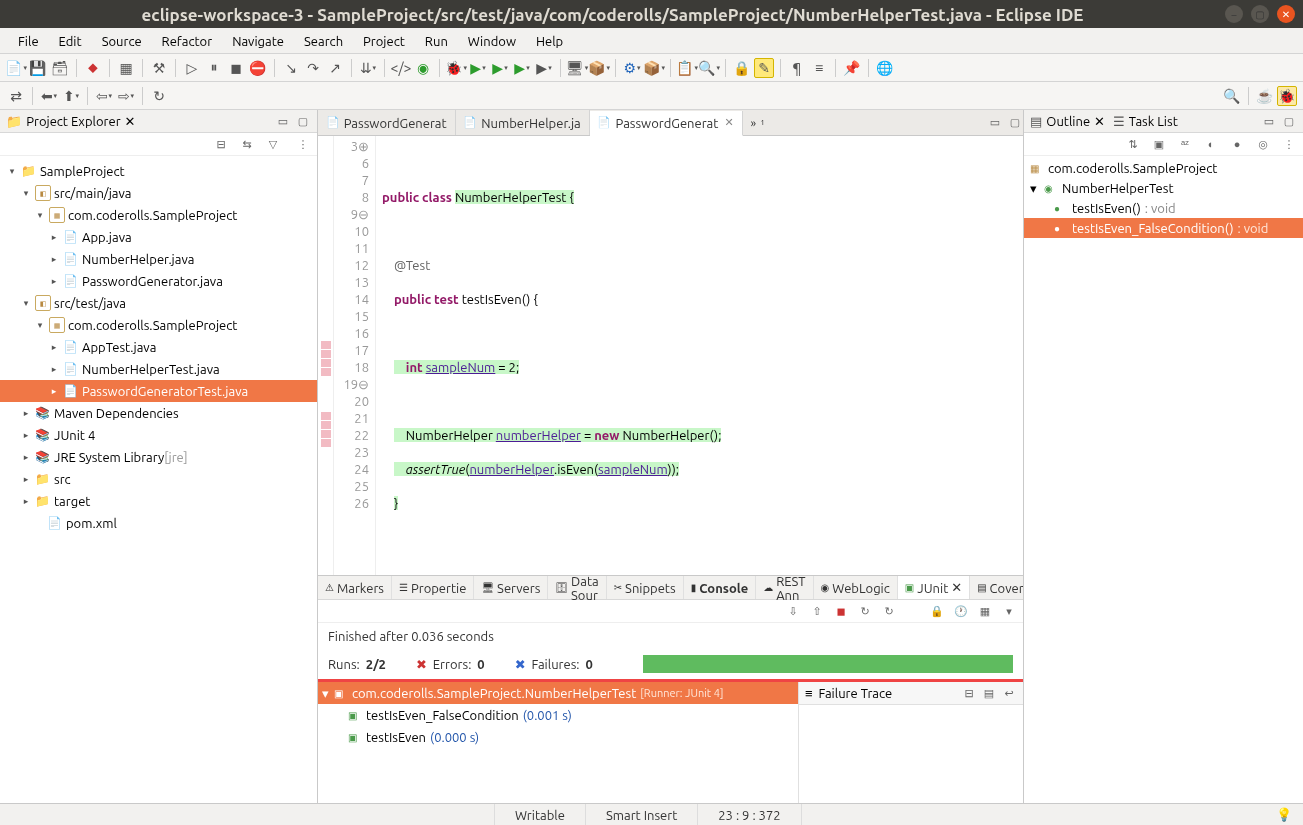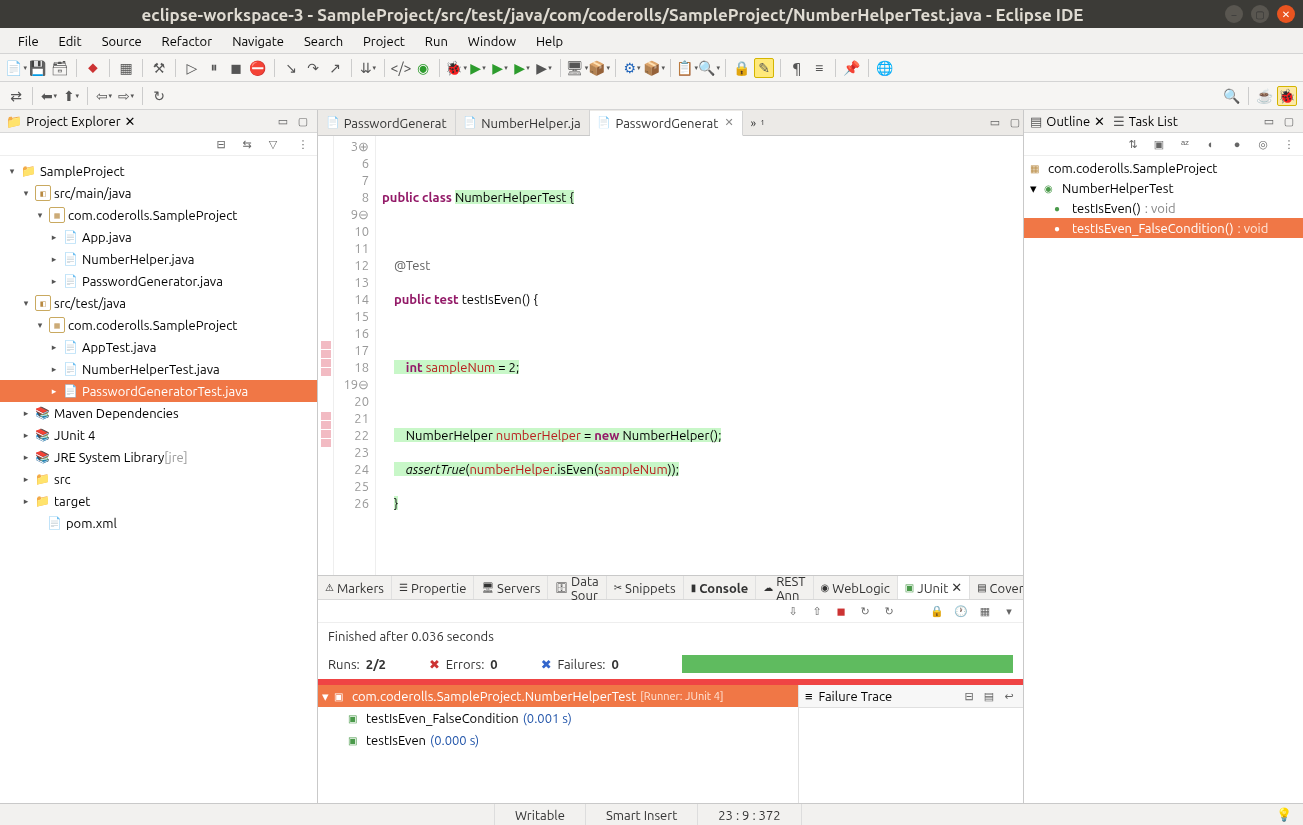--- a/index.html
+++ b/index.html
@@ -52,34 +52,34 @@
 .edtab .x { color:#888; font-size:11px; margin-left:2px; }
 .edtabs .sp { flex:1; }
 
 .editor { flex:1; display:flex; overflow:hidden; font-family:"DejaVu Sans Mono", monospace; font-size:13px; background:#fff; }
 .gutter { width:42px; background:#fff; border-right:1px solid #eee; text-align:right; padding:2px 6px 2px 0; color:#999; line-height:17px; user-select:none; }
 .code { flex:1; padding:2px 0 2px 6px; line-height:17px; white-space:pre; overflow:auto; }
 .kw { color:#931a68; font-weight:bold; }
 .ann { color:#646464; }
 .fld { color:#0000c0; }
 .mth { font-style:italic; color:#000; }
-.var { color:#b91c1c; }
+.var { color:#4c1d95;text-decoration:underline; }
 .hl { background:#c8f7c8; }
 .vmarker { width:16px; background:#fff; border-right:1px solid #eee; }
 .vmarker .m { width:10px; height:8px; background:#f2bbc3; margin:1px auto; }
 
 .bottom { height:228px; border-top:1px solid #c9c9c9; display:flex; flex-direction:column; background:#fafafa; }
 .btabs { display:flex; align-items:center; height:24px; background:#f2f1ef; border-bottom:1px solid #d8d8d8; }
 .btab { padding:0 7px; display:flex; align-items:center; gap:3px; height:100%; border-right:1px solid #e0e0e0; cursor:pointer; font-size:12px; color:#333; }
 .btab.active { background:#fff; font-weight:normal; }
 .btab .bi { font-size:10px; }
 .btabs .sp { flex:1; }
 .btoolbar { display:flex; justify-content:flex-end; padding:3px 6px; gap:4px; background:#fff; border-bottom:1px solid #eee; }
 .junitstatus { padding:6px 10px; font-size:13px; color:#333; background:#fff; }
-.junitcounts { display:flex; align-items:center; padding:6px 10px; gap:43px; background:#fff; border-bottom:6px solid #ef4444; }
+.junitcounts { display:flex; align-items:center; padding:6px 10px; gap:30px; background:#fff; border-bottom:3px solid #ef4444; }
 .jlabel { color:#333; display:flex; align-items:center; gap:6px; }
 .jbar { flex:1; height:18px; background:#5fbb5f; margin-left:20px; }
 .jtree-area { flex:1; display:flex; background:#fff; overflow:hidden; }
 .jtree { width:480px; overflow:auto; }
 .jrow { display:flex; align-items:center; height:22px; padding-left:4px; gap:4px; cursor:pointer; font-size:12px; }
 .jrow.sel { background:#f07746; color:#fff; }
 .jrow .ji { width:14px; font-size:10px; color:#4a9a4a; }
 .jrow.sel .ji { color:#fff; }
 .jtime { color:#2255aa; }
 .jruntxt { color:#888; font-size:11px; }

